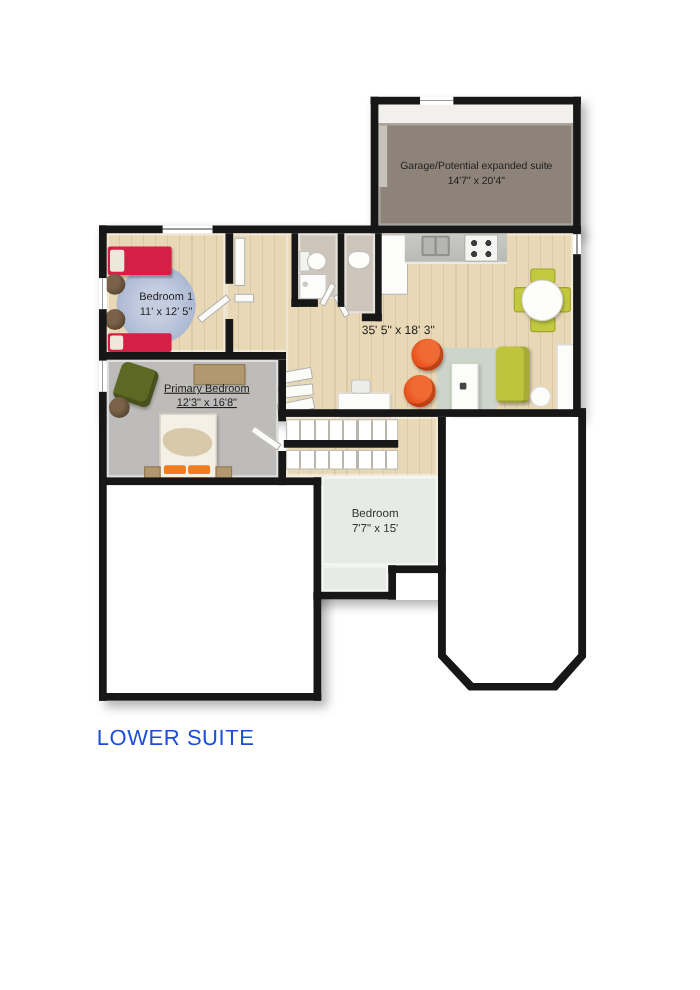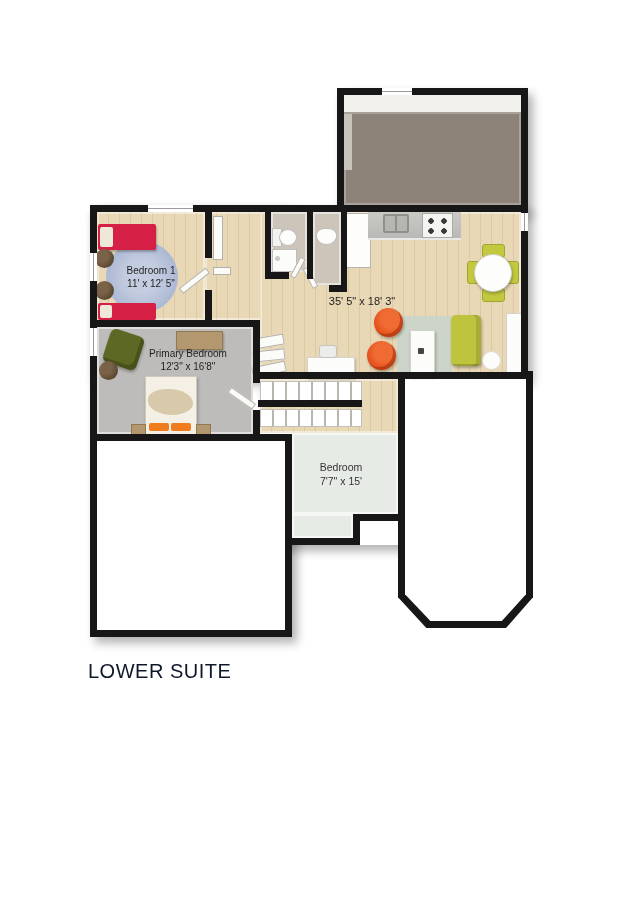--- a/index.html
+++ b/index.html
@@ -141,31 +141,35 @@
   <div class="wall" style="left:353px;top:514px;width:52px;height:7px;"></div>
   <div class="wall" style="left:353px;top:514px;width:7px;height:31px;"></div>
   <div class="wall" style="left:285px;top:538px;width:75px;height:7px;"></div>
 
   <div class="win-h" style="left:148px;top:205px;width:45px;height:7px;"></div>
   <div class="win-h" style="left:382px;top:88px;width:30px;height:7px;"></div>
   <div class="win-v" style="left:90px;top:253px;width:7px;height:28px;"></div>
   <div class="win-v" style="left:90px;top:328px;width:7px;height:28px;"></div>
   <div class="win-v" style="left:521px;top:213px;width:7px;height:18px;"></div>
 
+  <div class="label" style="left:433px;top:146px;font-size:9.5px;">
+    <div>Garage/Potential expanded suite</div>
+    <div>14'7" x 20'4"</div>
+  </div>
   <div class="label" style="left:151px;top:264px;font-size:10px;">
     <div>Bedroom 1</div>
     <div>11' x 12' 5"</div>
   </div>
-  <div class="label" style="left:188px;top:347px;font-size:10px;">
+  <div class="label" style="left:188px;top:347px;font-size:10px;text-decoration:underline;">
     <div>Primary Bedroom</div>
     <div>12'3" x 16'8"</div>
   </div>
   <div class="label" style="left:362px;top:294px;font-size:11px;">
     <div>35' 5" x 18' 3"</div>
   </div>
   <div class="label" style="left:341px;top:461px;font-size:10.5px;color:#333;">
     <div>Bedroom</div>
     <div>7'7" x 15'</div>
   </div>
 
-  <div style="position:absolute;left:88px;top:660px;font-size:20px;color:#0f172a;letter-spacing:0.5px;">LOWER SUITE</div>
+  <div style="position:absolute;left:88px;top:660px;font-size:20px;color:#1d4ed8;letter-spacing:0.5px;">LOWER SUITE</div>
 
 </div>
 
 </body></html>

